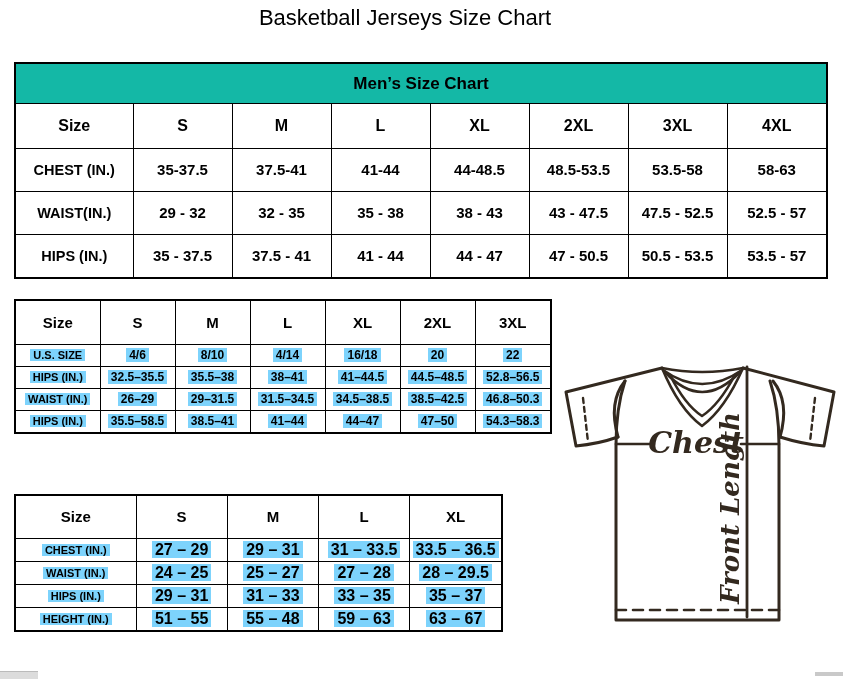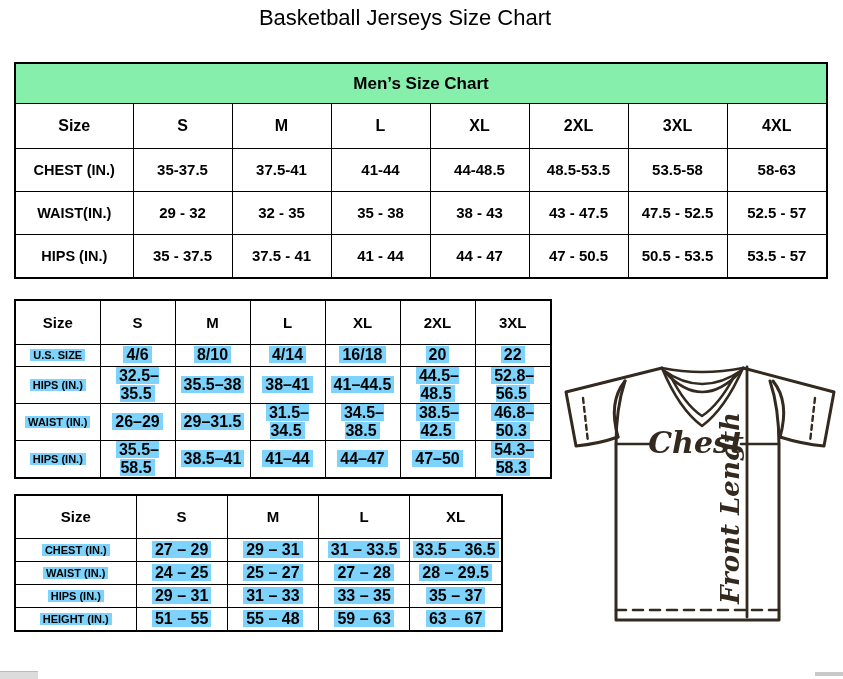--- a/index.html
+++ b/index.html
@@ -3,21 +3,21 @@
 <meta charset="utf-8">
 <style>
   html,body{margin:0;padding:0;background:#fff;}
   #page{position:relative;width:843px;height:679px;background:#ffffff;
         font-family:"Liberation Sans",sans-serif;color:#000;overflow:hidden;}
 
   .page-title{position:absolute;top:5px;left:0;width:810px;text-align:center;
         font-size:22px;font-weight:normal;letter-spacing:0px;}
 
   .chart-box{position:absolute;border:2px solid #000;background:#fff;}
-  .chart-title{background:#86efac;border-bottom:1px solid #000;text-align:center;
+  .chart-title{background:#14b8a6;border-bottom:1px solid #000;text-align:center;
         font-weight:bold;display:flex;align-items:center;justify-content:center;}
 
   table.size-table{border-collapse:collapse;table-layout:fixed;width:100%;}
   table.size-table th,table.size-table td{border:1px solid #000;text-align:center;
         vertical-align:middle;font-weight:bold;padding:0;}
   table.size-table tr>*:first-child{border-left:none;}
   table.size-table tr>*:last-child{border-right:none;}
   table.size-table thead th{border-top:none;}
   table.size-table tbody tr:last-child>*{border-bottom:none;}
 
@@ -31,21 +31,21 @@
   #men-box tbody td{font-size:15px;}
   #men-box col.corner{width:117px;}
 
   
   #women-box{left:14px;top:299px;width:534px;}
   #women-box .chart-title{height:40px;font-size:16px;}
   #women-box thead tr{height:43px;}
   #women-box tbody tr{height:22px;}
   #women-box thead th{font-size:15px;}
   #women-box tbody th{font-size:11px;}
-  #women-box tbody td{font-size:16px;margin-top:28px;}
+  #women-box tbody td{font-size:12px;margin-top:28px;}
   #women-box col.corner{width:84px;}
 
   
   #youth-box{left:14px;top:494px;width:485px;}
   #youth-box .chart-title{height:38px;font-size:16px;}
   #youth-box thead tr{height:42px;}
   #youth-box tbody tr{height:23px;}
   #youth-box thead th{font-size:15px;}
   #youth-box tbody th{font-size:11px;}
   #youth-box tbody td{font-size:16px;}

